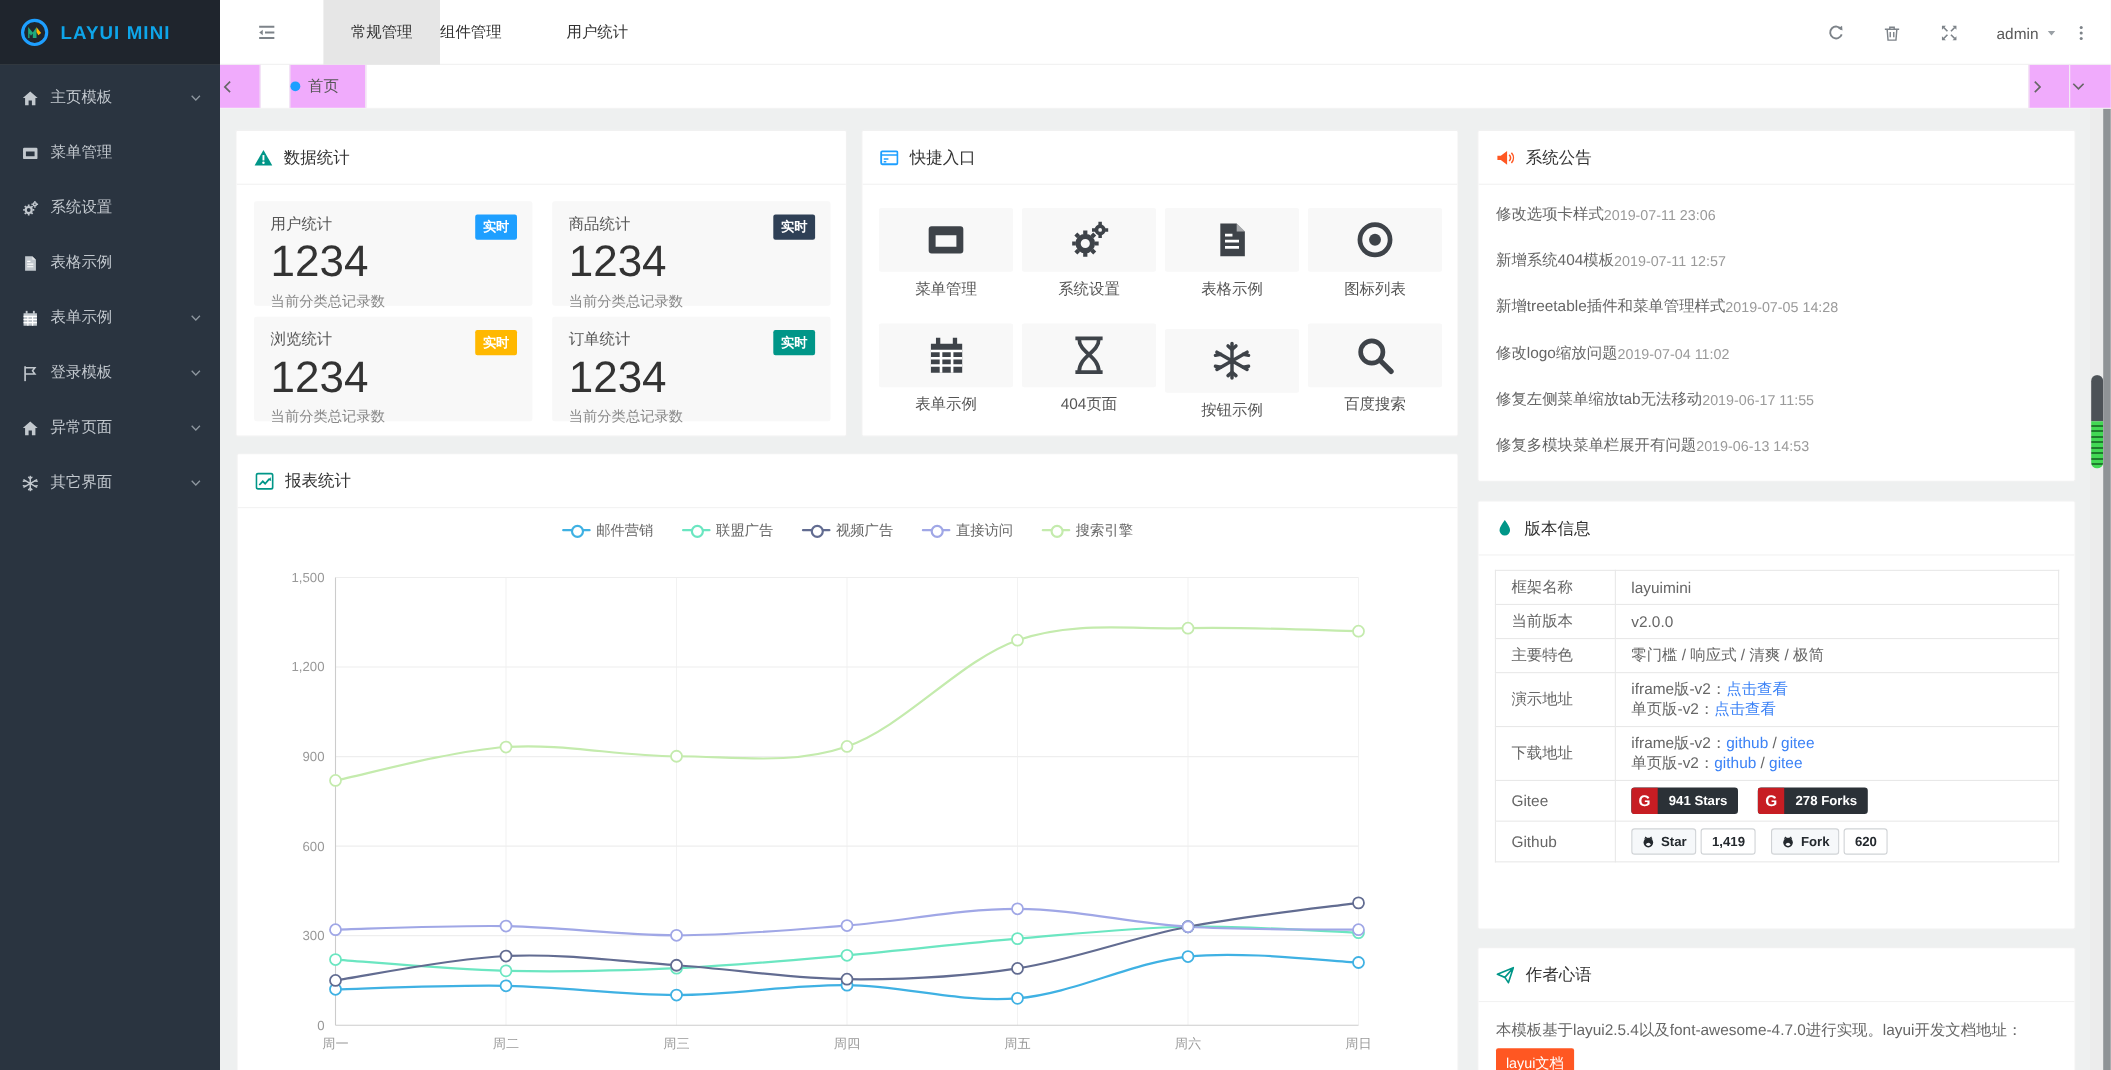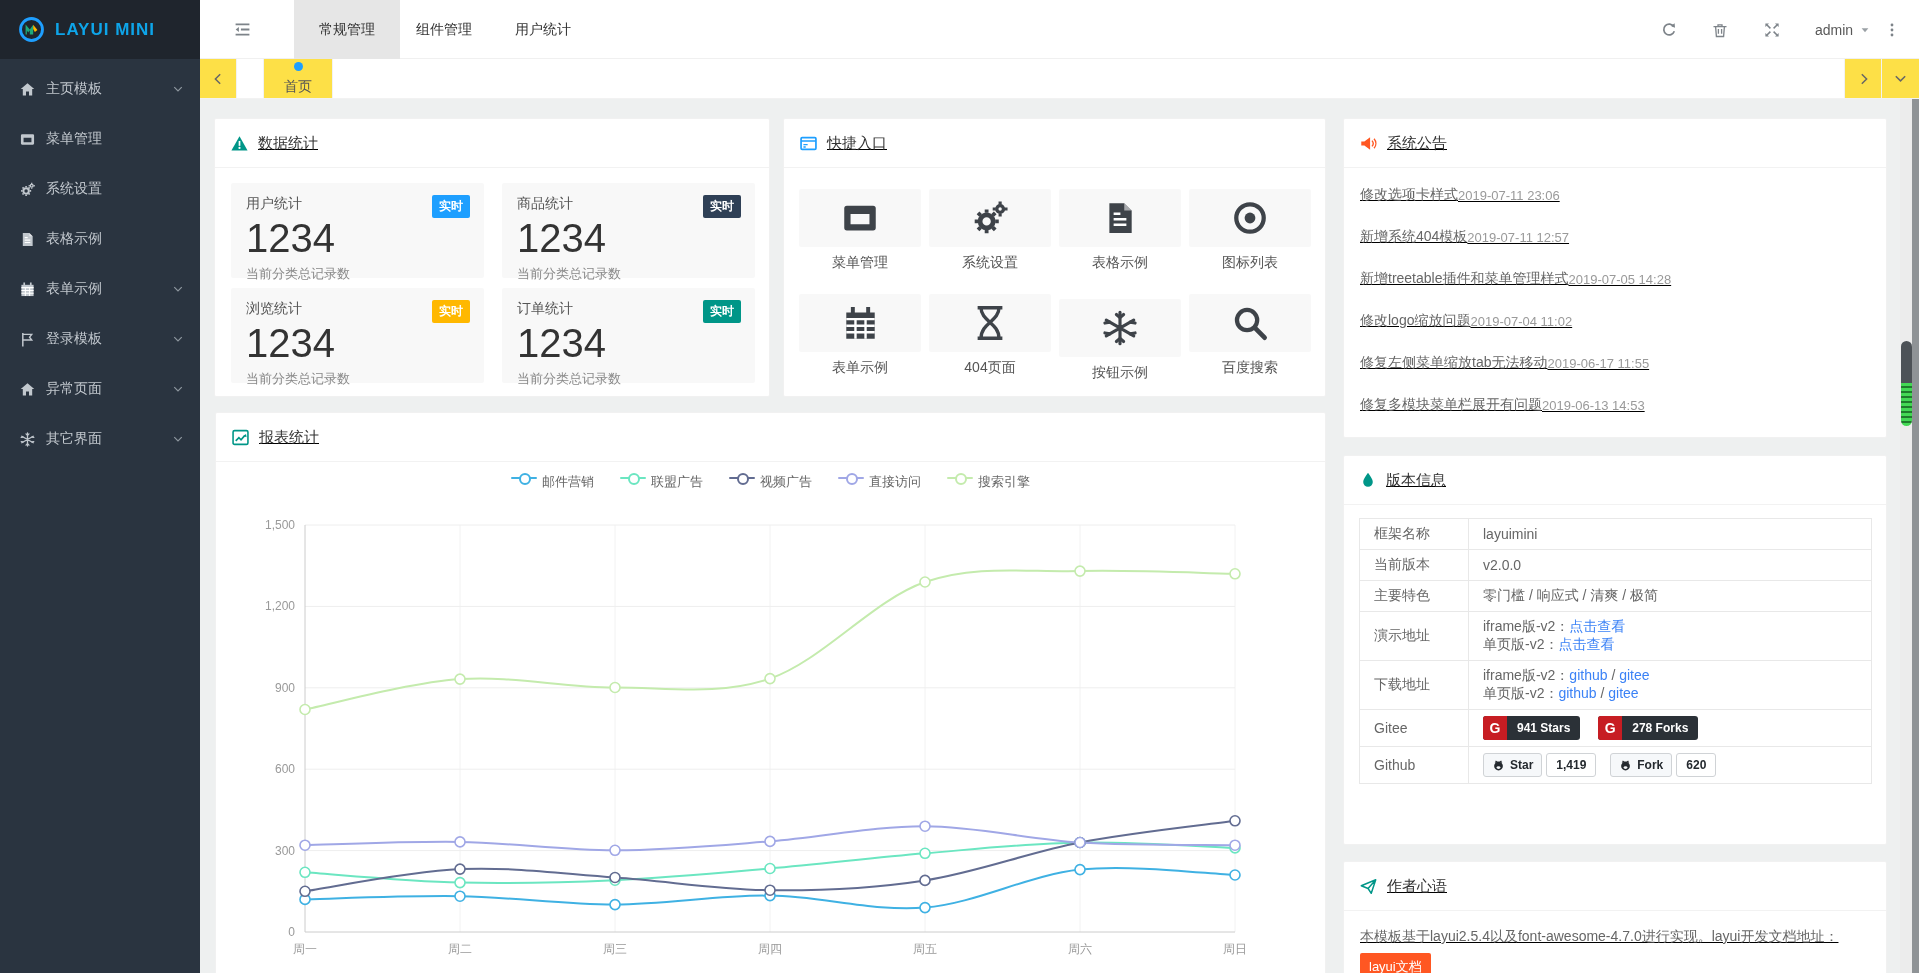--- a/index.html
+++ b/index.html
@@ -10,33 +10,33 @@
   #logo{left:0;top:0;width:200px;height:59px;background:#1f252d;display:flex;align-items:center;padding-left:18px;box-sizing:border-box;}
   #logo .ttl{color:#0ea5e9;font-size:17px;font-weight:bold;letter-spacing:1px;margin-left:10px;}
   
   #header{left:200px;top:0;width:1719px;height:59px;background:#fff;border-bottom:1px solid #f0f0f0;box-sizing:border-box;}
   .hbtn{position:absolute;top:0;height:59px;width:40px;display:flex;align-items:center;justify-content:center;color:#7d8389;cursor:pointer;}
   .toptab{position:absolute;top:0;height:59px;line-height:59px;padding:0 25px;font-size:14px;color:#333;cursor:pointer;}
   .toptab.active{background:#e6e6e6;}
   #h-admin{position:absolute;top:0;height:59px;display:flex;align-items:center;gap:6px;color:#595959;font-size:14px;cursor:pointer;}
   
   #tabbar{left:200px;top:59px;width:1719px;height:40px;background:#fff;border-bottom:1px solid #f2f2f2;box-sizing:border-box;}
-  .tbtn{position:absolute;top:0;height:39px;display:flex;align-items:center;justify-content:center;color:#666;cursor:pointer;background:#fde047;flex-direction:column;}
+  .tbtn{position:absolute;top:0;height:39px;display:flex;align-items:center;color:#666;cursor:pointer;background:#f0abfc;}
   #t-prev{left:0;width:36px;border-right:1px solid #f2f2f2;}
   #t-next{right:37px;width:37px;border-left:1px solid #f2f2f2;}
   #t-down{right:0;width:37px;border-left:1px solid #f2f2f2;}
   #t-home{left:63px;width:68px;border-left:1px solid #f2f2f2;border-right:1px solid #f2f2f2;gap:7px;font-size:14px;color:#555;}
   #t-home .dot{width:9px;height:9px;border-radius:50%;background:#1E9FFF;}
   
   #sidebar{left:0;top:59px;width:200px;height:914px;background:#2a3440;padding-top:5px;box-sizing:border-box;}
   .s-item{height:50px;display:flex;align-items:center;padding:0 18px 0 20px;color:#c2c8ce;font-size:14px;cursor:pointer;position:relative;}
   .s-item .lbl{margin-left:11px;}
   .s-item .chev{position:absolute;right:16px;color:#8e979f;}
   
-  .card{position:absolute;background:#fff;border:1px solid #f1f1f1;border-radius:2px;box-sizing:border-box;overflow:hidden;text-decoration:underline;}
+  .card{position:absolute;background:#fff;border:1px solid #f1f1f1;border-radius:2px;box-sizing:border-box;overflow:hidden;}
   .card-hd{height:48px;display:flex;align-items:center;gap:10px;padding:0 16px;border-bottom:1px solid #f2f2f2;}
   .card-hd .cttl{font-size:15px;color:#333;}
   
   #card-stats{left:214px;top:118px;width:556px;height:279px;}
   .statbox{position:absolute;width:253px;height:95px;background:#f8f8f8;border-radius:2px;padding:12px 15px;box-sizing:border-box;}
   .statbox .sl{font-size:14px;color:#555;}
   .statbox .sv{font-size:40px;color:#333;margin-top:3px;}
   .statbox .sd{font-size:13px;color:#888;margin-top:4px;}
   .badge{position:absolute;right:14px;top:12px;color:#fff;font-size:12px;padding:3px 7px;border-radius:2px;font-weight:bold;}
   
@@ -45,21 +45,21 @@
   .qbox{height:58px;background:#f8f8f8;border-radius:2px;display:flex;align-items:center;justify-content:center;color:#3e4349;}
   .qlbl{margin-top:7px;font-size:14px;color:#555;}
   
   #card-notice{left:1343px;top:118px;width:544px;height:320px;}
   .n-item{height:42px;display:flex;align-items:center;padding:0 16px;cursor:pointer;}
   .n-item .nt{font-size:14px;color:#666;}
   .n-item .nd{font-size:13px;color:#9a9a9a;}
   
   #card-report{left:215px;top:412px;width:1111px;height:600px;}
   #chart-legend{position:absolute;left:0;top:60px;width:100%;display:flex;justify-content:center;gap:26px;}
-  .lg-item{display:flex;gap:5px;cursor:pointer;}
+  .lg-item{display:flex;align-items:center;gap:5px;cursor:pointer;}
   .lg-mark{position:relative;width:26px;height:10px;}
   .lg-line{position:absolute;left:0;top:4px;width:26px;height:2px;border-radius:1px;}
   .lg-circ{position:absolute;left:8px;top:0;width:8px;height:8px;border-radius:50%;background:#fff;border:2px solid;}
   .lg-lbl{font-size:13px;color:#666;}
   #chart-plot{position:absolute;left:0;top:96px;}
   
   #card-version{left:1343px;top:455px;width:544px;height:390px;}
   .vtable{position:absolute;left:15px;top:62px;width:513px;border-collapse:collapse;font-size:14px;color:#666;}
   .vtable td{border:1px solid #e8e8e8;padding:6px 14px;}
   .vtable td.vl{width:80px;}
@@ -228,21 +228,21 @@
     <span class="ttl">LAYUI MINI</span>
   </div>
 
   <div id="header" class="abs">
     <div class="hbtn" style="left:22px">
         <svg class="i" width="17" height="17">
           <use href="#i-shrink"></use>
         </svg>
       </div>
     <div class="toptab active" style="left:94px">常规管理</div>
-    <div class="toptab" style="left:191px">组件管理</div>
+    <div class="toptab" style="left:175px">组件管理</div>
     <div class="toptab" style="left:290px">用户统计</div>
     <div class="hbtn" style="left:1449px">
         <svg class="i" width="16" height="16">
           <use href="#i-refresh"></use>
         </svg>
       </div>
     <div class="hbtn" style="left:1500px">
         <svg class="i" width="16" height="16">
           <use href="#i-trash"></use>
         </svg>

